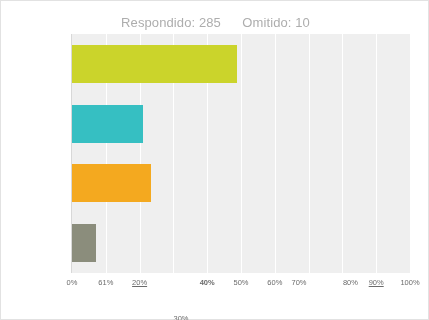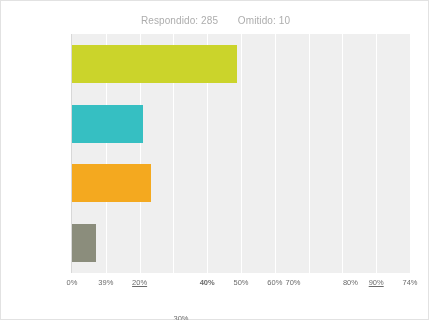--- a/index.html
+++ b/index.html
@@ -20,21 +20,21 @@
     box-sizing: border-box;
     background: #ffffff;
     border: 1px solid #e2e2e2;
   }
   #summary-bar {
     position: absolute;
     left: 0;
     top: 14px;
     width: 429px;
     text-align: center;
-    font-size: 10px;
+    font-size: 13px;
     color: #adadad;
     letter-spacing: 0.1px;
     white-space: nowrap;
   }
   #summary-bar .summary-item {
     display: inline-block;
   }
   #summary-bar .summary-gap {
     display: inline-block;
     width: 14px;
@@ -129,25 +129,25 @@
         <div class="bar-row" style="top: 190.125px; width: 338px;">
           <div class="bar" title="Nunca" style="width: 23.66px; background: rgb(139, 141, 124);"></div>
         </div>
       </div>
   </div>
 
   <div id="category-labels"></div>
 
   <div id="axis-labels">
       <div class="tick-label" style="left: 71px;">0%</div>
-      <div class="tick-label" style="left: 104.8px;">39%</div>
+      <div class="tick-label" style="left: 104.8px;">61%</div>
       <div class="tick-label" style="left: 138.6px; text-decoration: underline;">20%</div>
       <div class="tick-label" style="left: 180px; margin-top: 36px;">30%</div>
       <div class="tick-label" style="left: 206.2px; font-weight: bold;">40%</div>
       <div class="tick-label" style="left: 240px;">50%</div>
       <div class="tick-label" style="left: 273.8px;">60%</div>
-      <div class="tick-label" style="left: 292px;">70%</div>
+      <div class="tick-label" style="left: 298px;">70%</div>
       <div class="tick-label" style="left: 341.4px; margin-left: 8px;">80%</div>
       <div class="tick-label" style="left: 375.2px; text-decoration: underline;">90%</div>
-      <div class="tick-label" style="left: 409px;">74%</div>
+      <div class="tick-label" style="left: 409px;">100%</div>
     </div>
 
 </div>
 
 </body></html>

